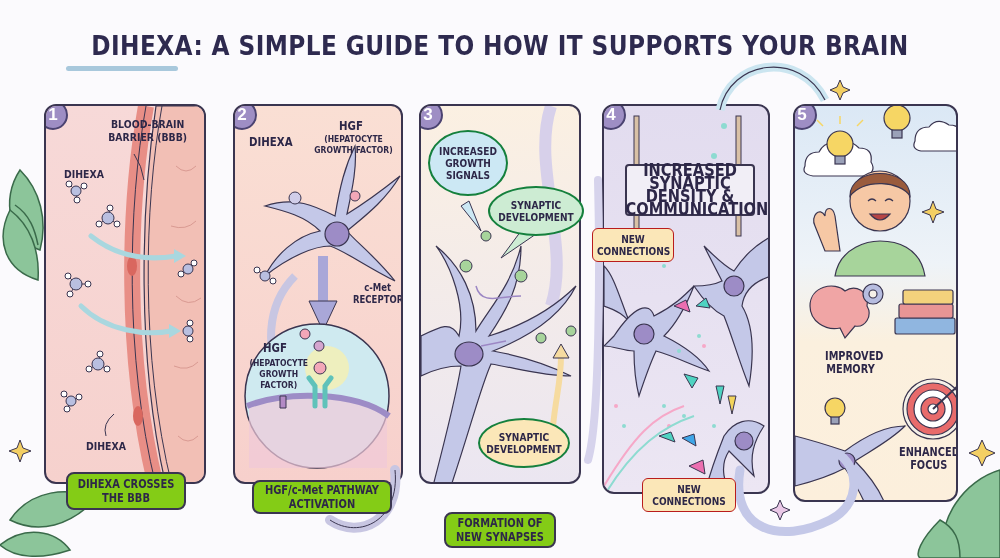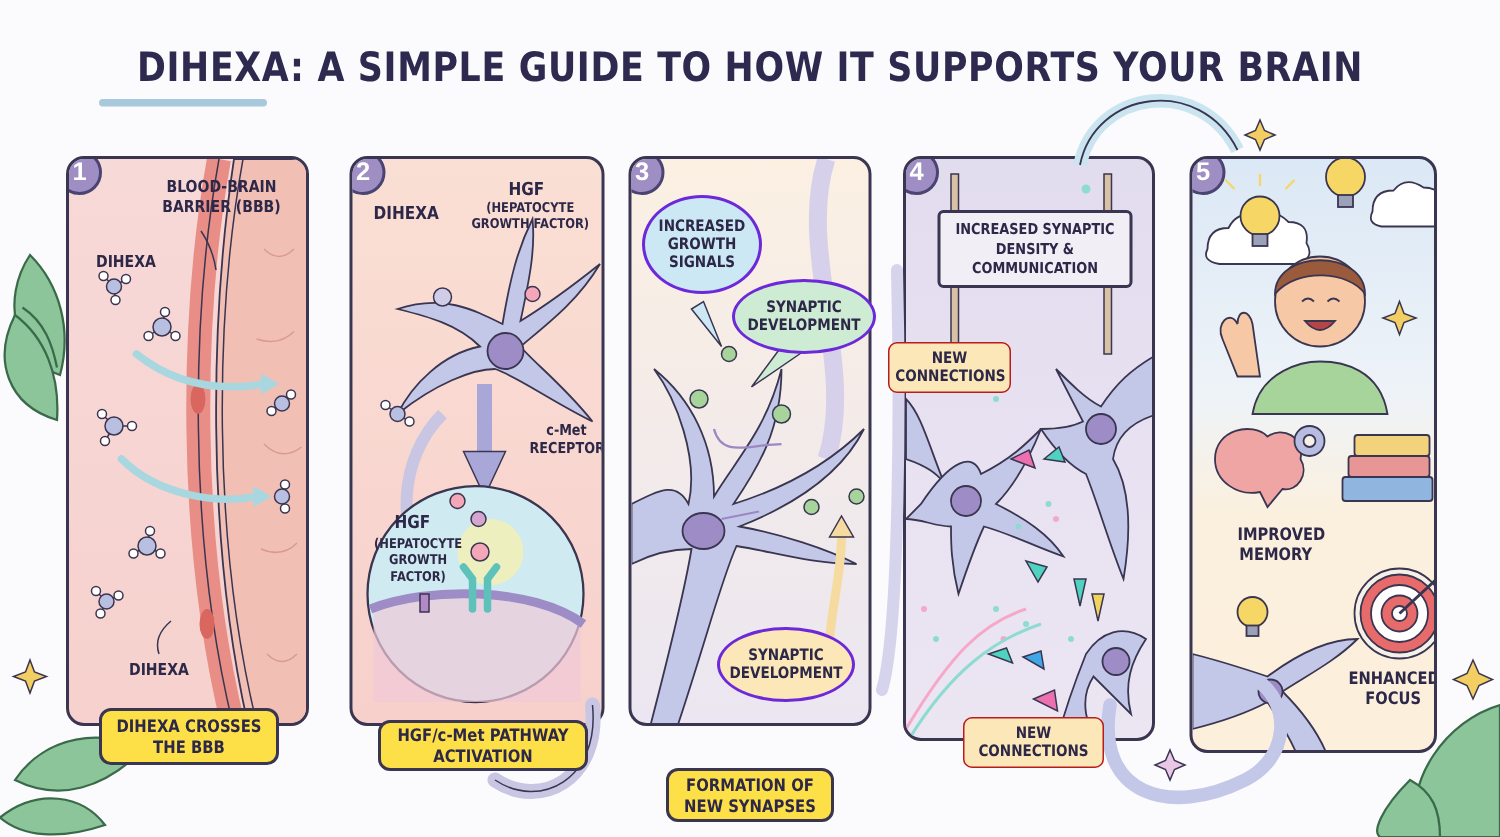--- a/index.html
+++ b/index.html
@@ -19,35 +19,35 @@
   #p3 { left: 419px; top: 104px; width: 162px; height: 380px; background: linear-gradient(180deg, #fbf0e2 0%, #ebe6f1 100%); }
   #p4 { left: 602px; top: 104px; width: 168px; height: 390px; background: linear-gradient(180deg, #e2dcef 0%, #ece6f3 100%); }
   #p5 { left: 793px; top: 104px; width: 165px; height: 398px; background: linear-gradient(180deg, #dbe8f5 0%, #eef3f8 40%, #fbf0de 60%, #fcefdc 100%); }
   .badge {
     position: absolute; width: 30px; height: 30px; border-radius: 50%;
     background: #9e8ec4; border: 2px solid #4b4371; color: #fff; font-weight: bold;
     font-size: 17px; text-align: center; line-height: 26px; z-index: 5;
   }
   .lbl { position: absolute; font-weight: bold; font-size: 11px; line-height: 13px; text-align: center; color: #2d2748; z-index: 4; font-family: "DejaVu Sans", sans-serif; transform: scaleX(0.85); transform-origin: left top; }
   .caption {
-    position: absolute; background: #fde047; border: 2px solid #3a3550; border-radius: 8px;
+    position: absolute; background: #84cc16; border: 2px solid #3a3550; border-radius: 8px;
     font-weight: bold; font-size: 11.5px; line-height: 14px; text-align: center; color: #2d2748;
     display: flex; align-items: center; justify-content: center; z-index: 6; font-family: "DejaVu Sans", sans-serif;
   }
   .caption span { display: block; transform: scaleX(0.86); white-space: nowrap; }
   .bubble {
-    position: absolute; border: 2px solid #6d28d9; border-radius: 50%;
+    position: absolute; border: 2px solid #15803d; border-radius: 50%;
     display: flex; align-items: center; justify-content: center; text-align: center;
     font-weight: bold; font-size: 10.5px; line-height: 12px; z-index: 6; font-family: "DejaVu Sans", sans-serif;
   }
   .bubble span { display: block; transform: scaleX(0.86); }
   .sign {
     position: absolute; background: #f1eef6; border: 2px solid #3a3550; border-radius: 4px;
     display: flex; align-items: center; justify-content: center; text-align: center;
-    font-weight: bold; font-size: 10px; line-height: 13px; z-index: 6; font-family: "DejaVu Sans", sans-serif;
+    font-weight: bold; font-size: 17px; line-height: 13px; z-index: 6; font-family: "DejaVu Sans", sans-serif; margin-top: 24px;
   }
   .sign span { display: block; transform: scaleX(0.86); }
   .tag {
     position: absolute; background: #fbe7b8; border: 1px solid #b91c1c; border-radius: 6px;
     display: flex; align-items: center; justify-content: center; text-align: center;
     font-weight: bold; font-size: 10.5px; line-height: 12px; z-index: 6; font-family: "DejaVu Sans", sans-serif;
   }
   .tag span { display: block; transform: scaleX(0.86); }
   svg.layer { position: absolute; left: 0; top: 0; width: 1000px; height: 558px; z-index: 3; pointer-events: none; }
   svg.inner { position: absolute; left: 0; top: 0; }

